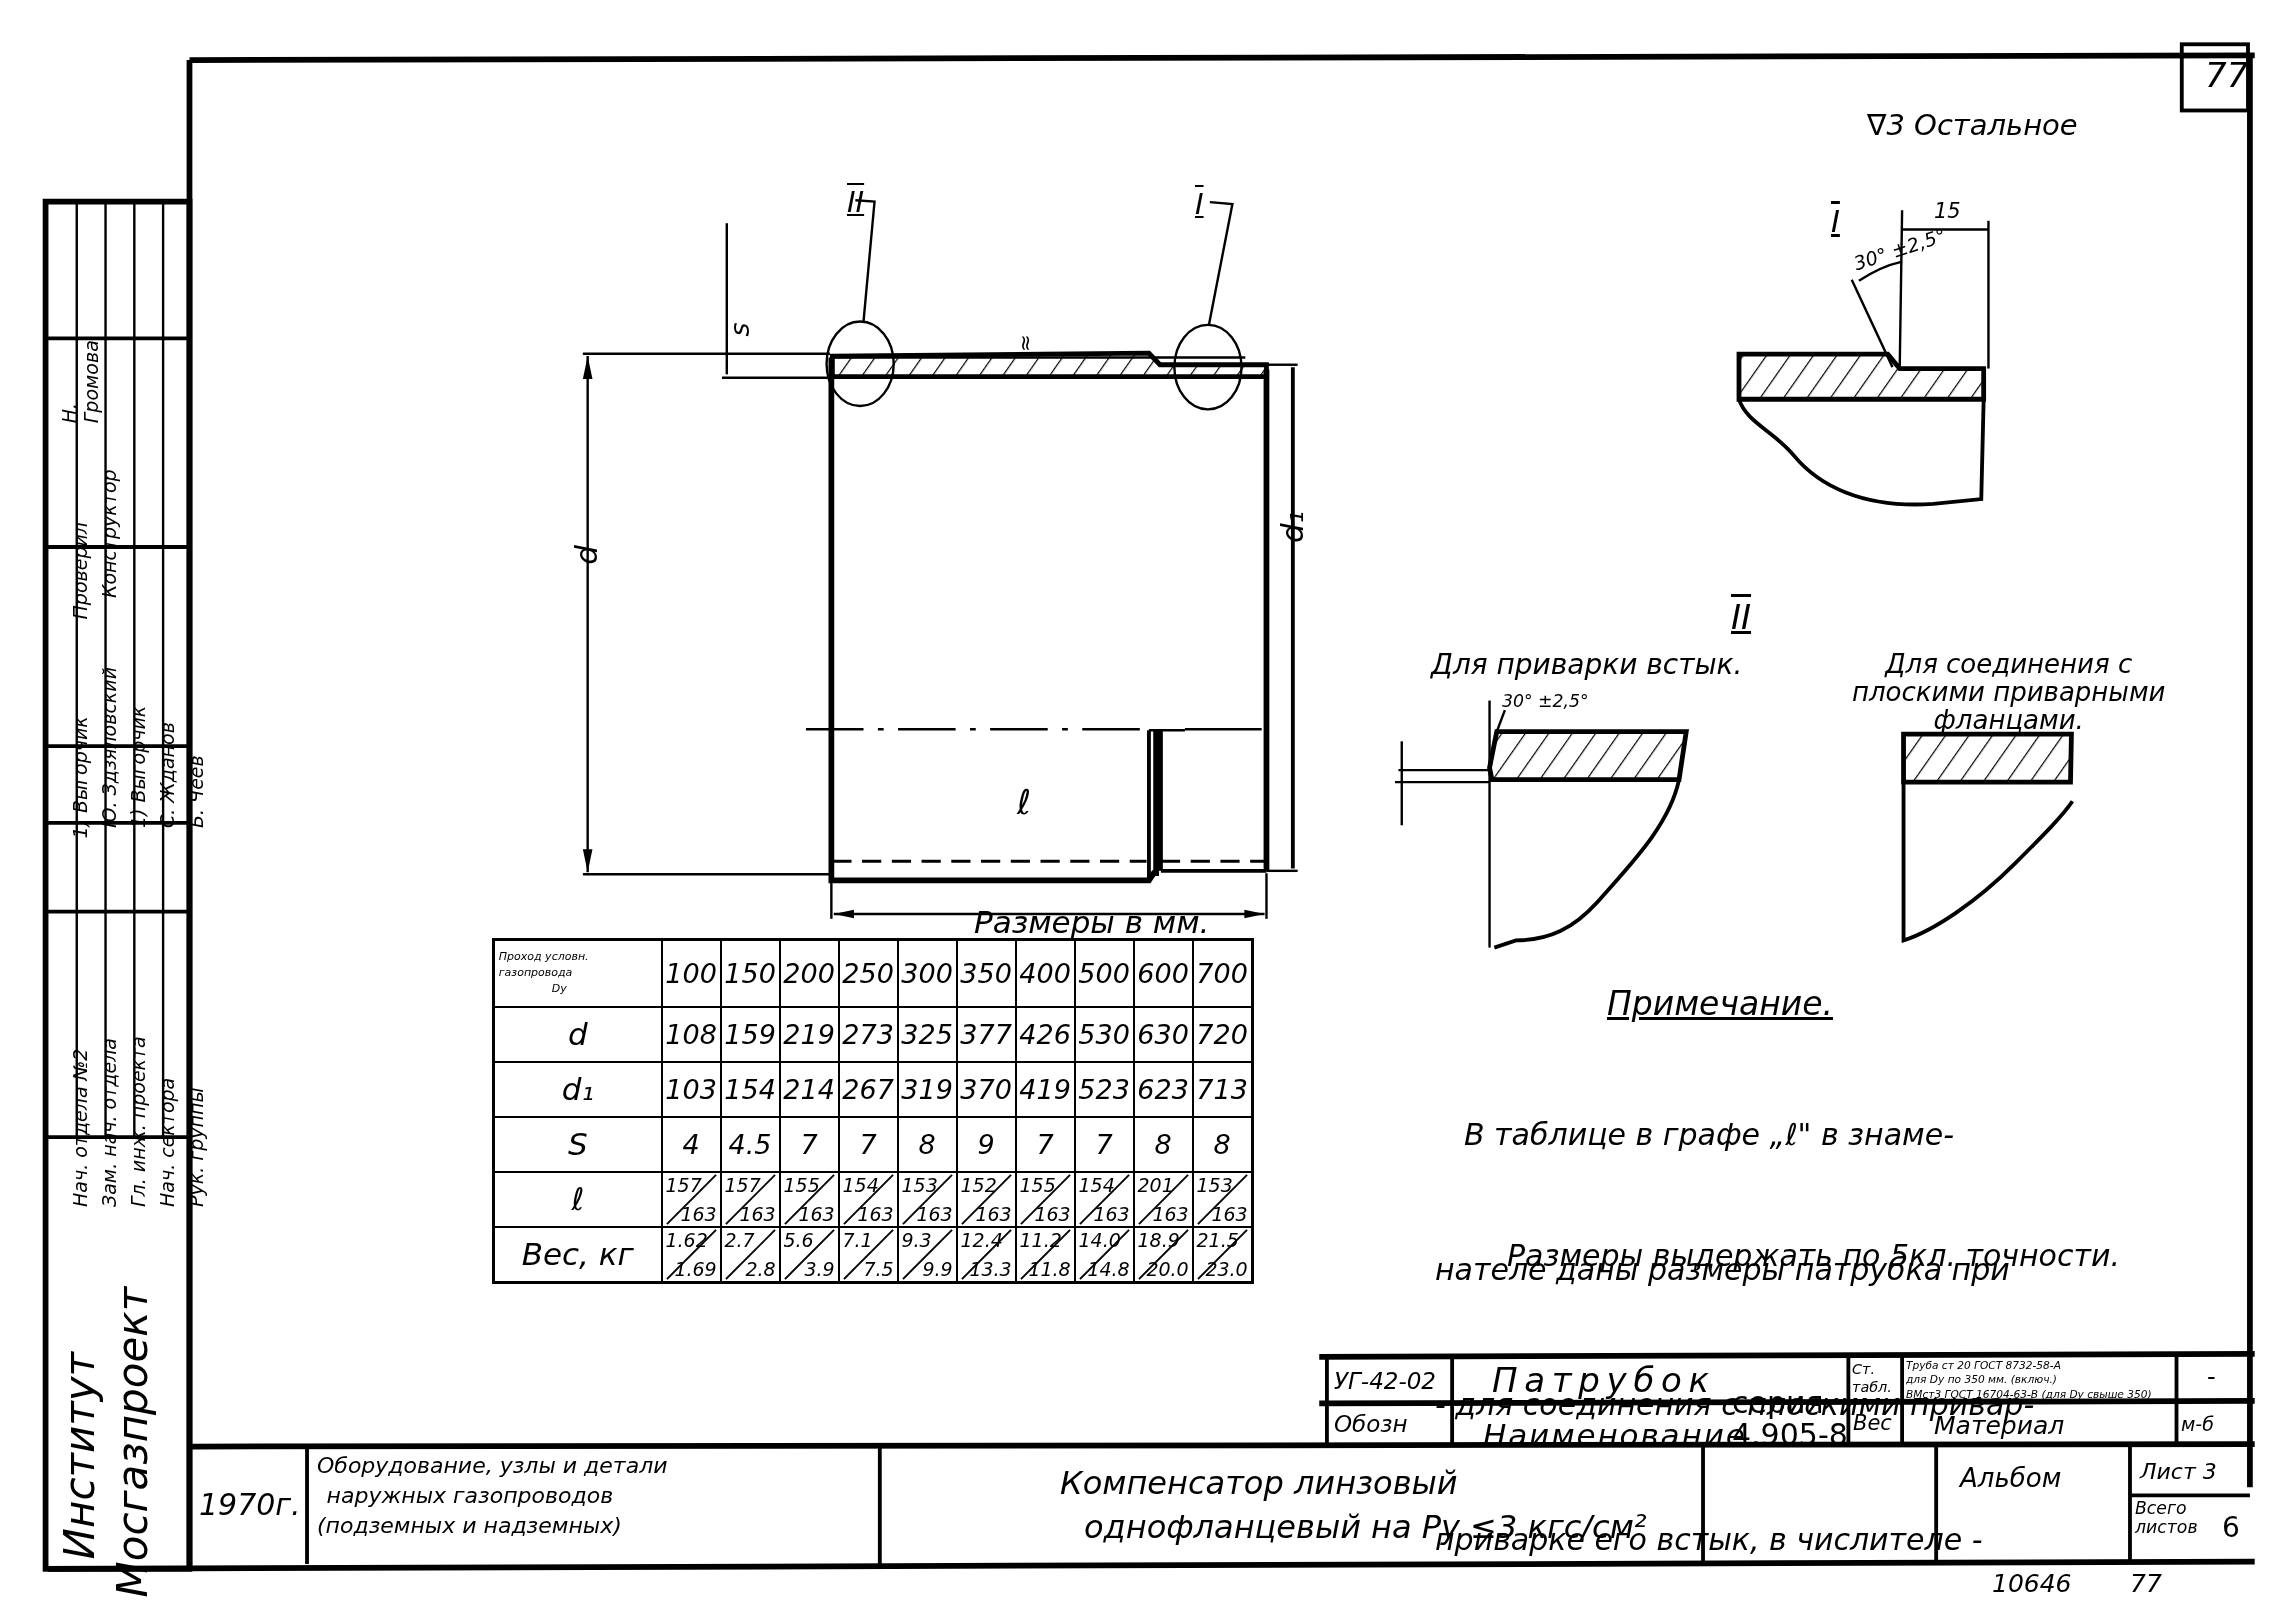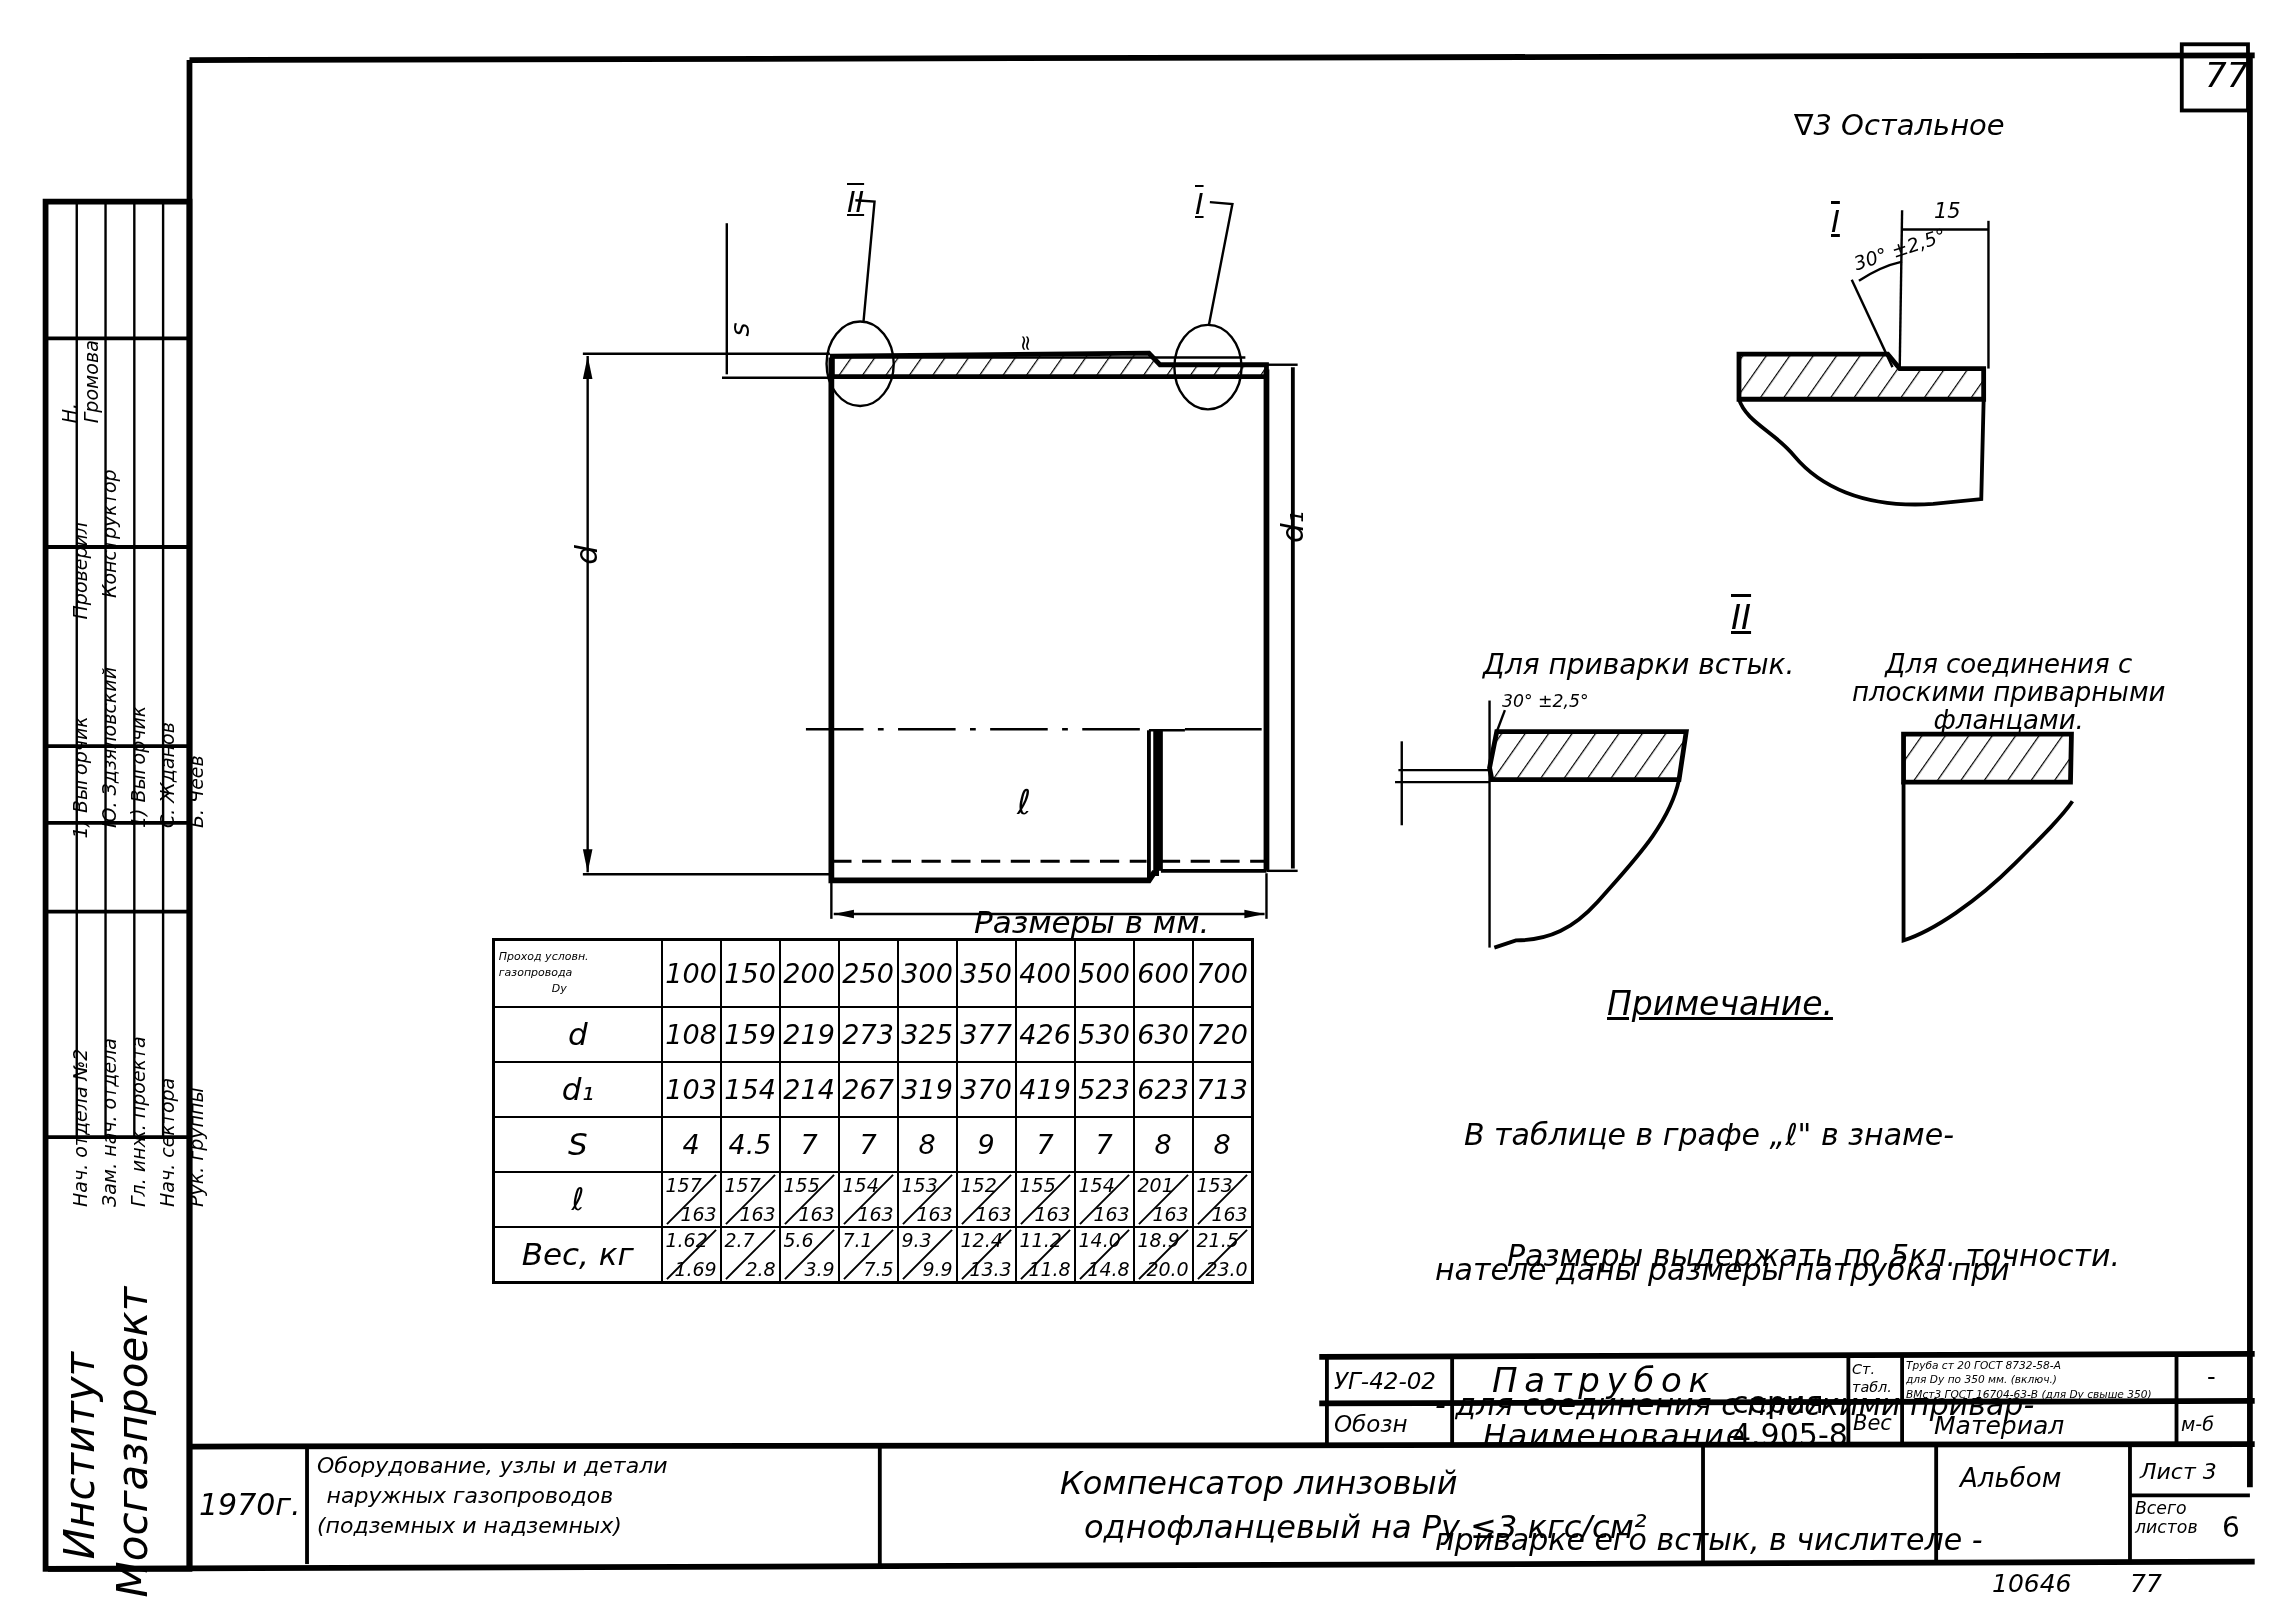--- a/index.html
+++ b/index.html
@@ -138,36 +138,36 @@
     <line x1="640" y1="3015" x2="640" y2="3260" class="med"></line>
     <line x1="1834" y1="3015" x2="1834" y2="3260" class="med"></line>
     <line x1="3550" y1="3015" x2="3550" y2="3260" class="med"></line>
     <line x1="4036" y1="3015" x2="4036" y2="3260" class="med"></line>
     <line x1="4440" y1="3015" x2="4440" y2="3260" class="med"></line>
     <line x1="4440" y1="3117" x2="4690" y2="3117" class="med"></line>
   </g>
 </svg>
 
 <div style="position:absolute; left:2205px; top:55px; font-size:34px; font-style:italic;">77</div>
-<div style="position:absolute; left:1794px; top:108px; font-size:29px; font-style:italic;">∇3 Остальное</div>
+<div style="position:absolute; left:1867px; top:108px; font-size:29px; font-style:italic;">∇3 Остальное</div>
 
 <div style="position:absolute; left:847px; top:185px; font-size:29px; font-style:italic; text-decoration:overline underline;">II</div>
 <div style="position:absolute; left:1195px; top:187px; font-size:29px; font-style:italic; text-decoration:overline underline;">I</div>
 <div style="position:absolute; left:732px; top:314px; font-size:27px; font-style:italic; transform:rotate(-90deg);">s</div>
 <div style="position:absolute; left:576px; top:537px; font-size:31px; font-style:italic; transform:rotate(-90deg);">d</div>
 <div style="position:absolute; left:1276px; top:509px; font-size:31px; font-style:italic; transform:rotate(-90deg);">d₁</div>
 <div style="position:absolute; left:1017px; top:782px; font-size:34px; font-style:italic;">ℓ</div>
 <div style="position:absolute; left:1017px; top:331px; font-size:21px; font-style:italic; transform:rotate(90deg);">≈</div>
 
 <div style="position:absolute; left:1831px; top:204px; font-size:30px; font-style:italic; text-decoration:overline underline;">I</div>
 <div style="position:absolute; left:1852px; top:238px; font-size:19px; font-style:italic; transform:rotate(-18deg);">30° ±2,5°</div>
 <div style="position:absolute; left:1934px; top:199px; font-size:21px; font-style:italic;">15</div>
 
 <div style="position:absolute; left:1731px; top:597px; font-size:34px; font-style:italic; text-decoration:overline underline;">II</div>
-<div style="position:absolute; left:1483px; top:648px; font-size:28px; font-style:italic;">Для приварки встык.</div>
+<div style="position:absolute; left:1431px; top:648px; font-size:28px; font-style:italic;">Для приварки встык.</div>
 <div style="position:absolute; left:1502px; top:691px; font-size:17.3px; font-style:italic;">30° ±2,5°</div>
 <div style="position:absolute; left:1852px; top:650px; font-size:26px; font-style:italic; line-height:28px; text-align:center;">
   <div>Для соединения с</div>
   <div>плоскими приварными</div>
   <div>фланцами.</div>
 </div>
 
 <div class="sizes-title">Размеры в мм.</div>
 <table class="sizes">
   <tbody>

